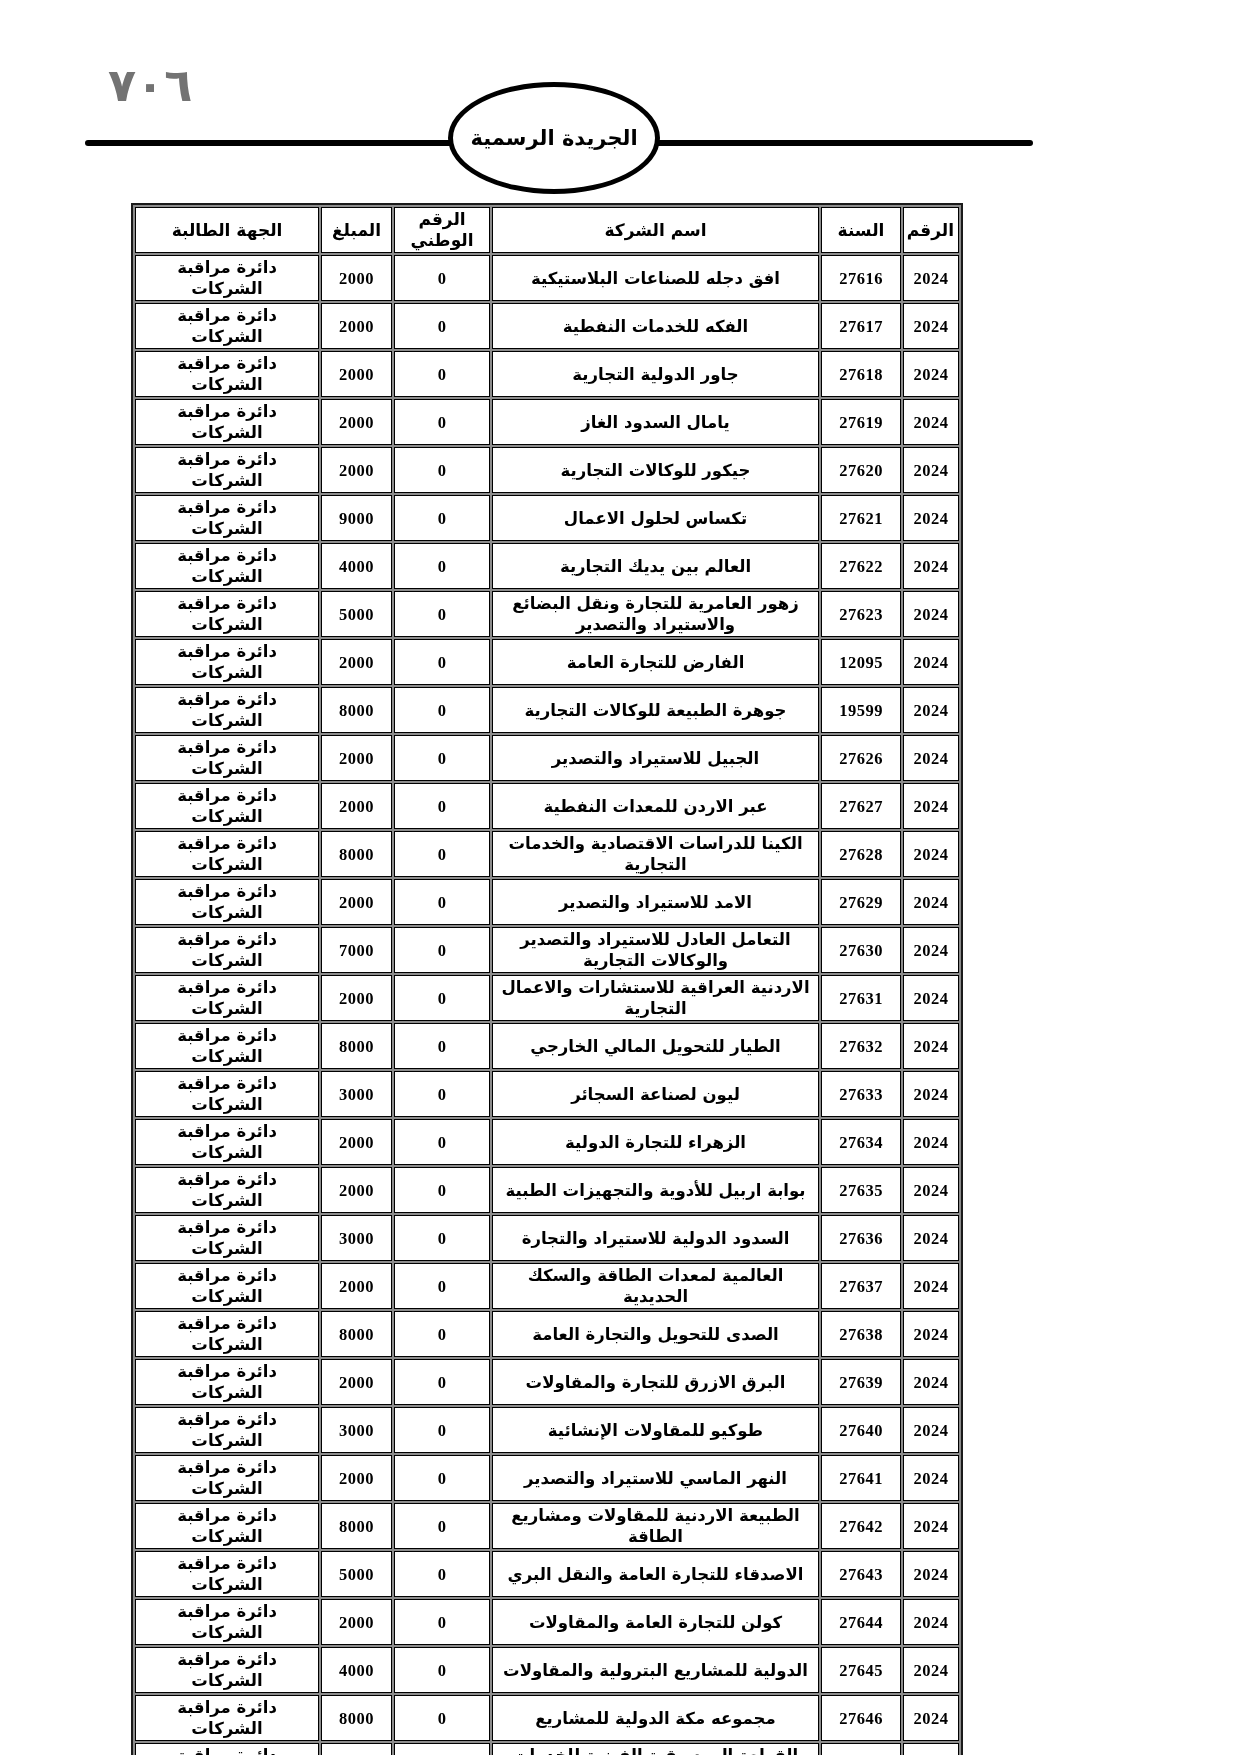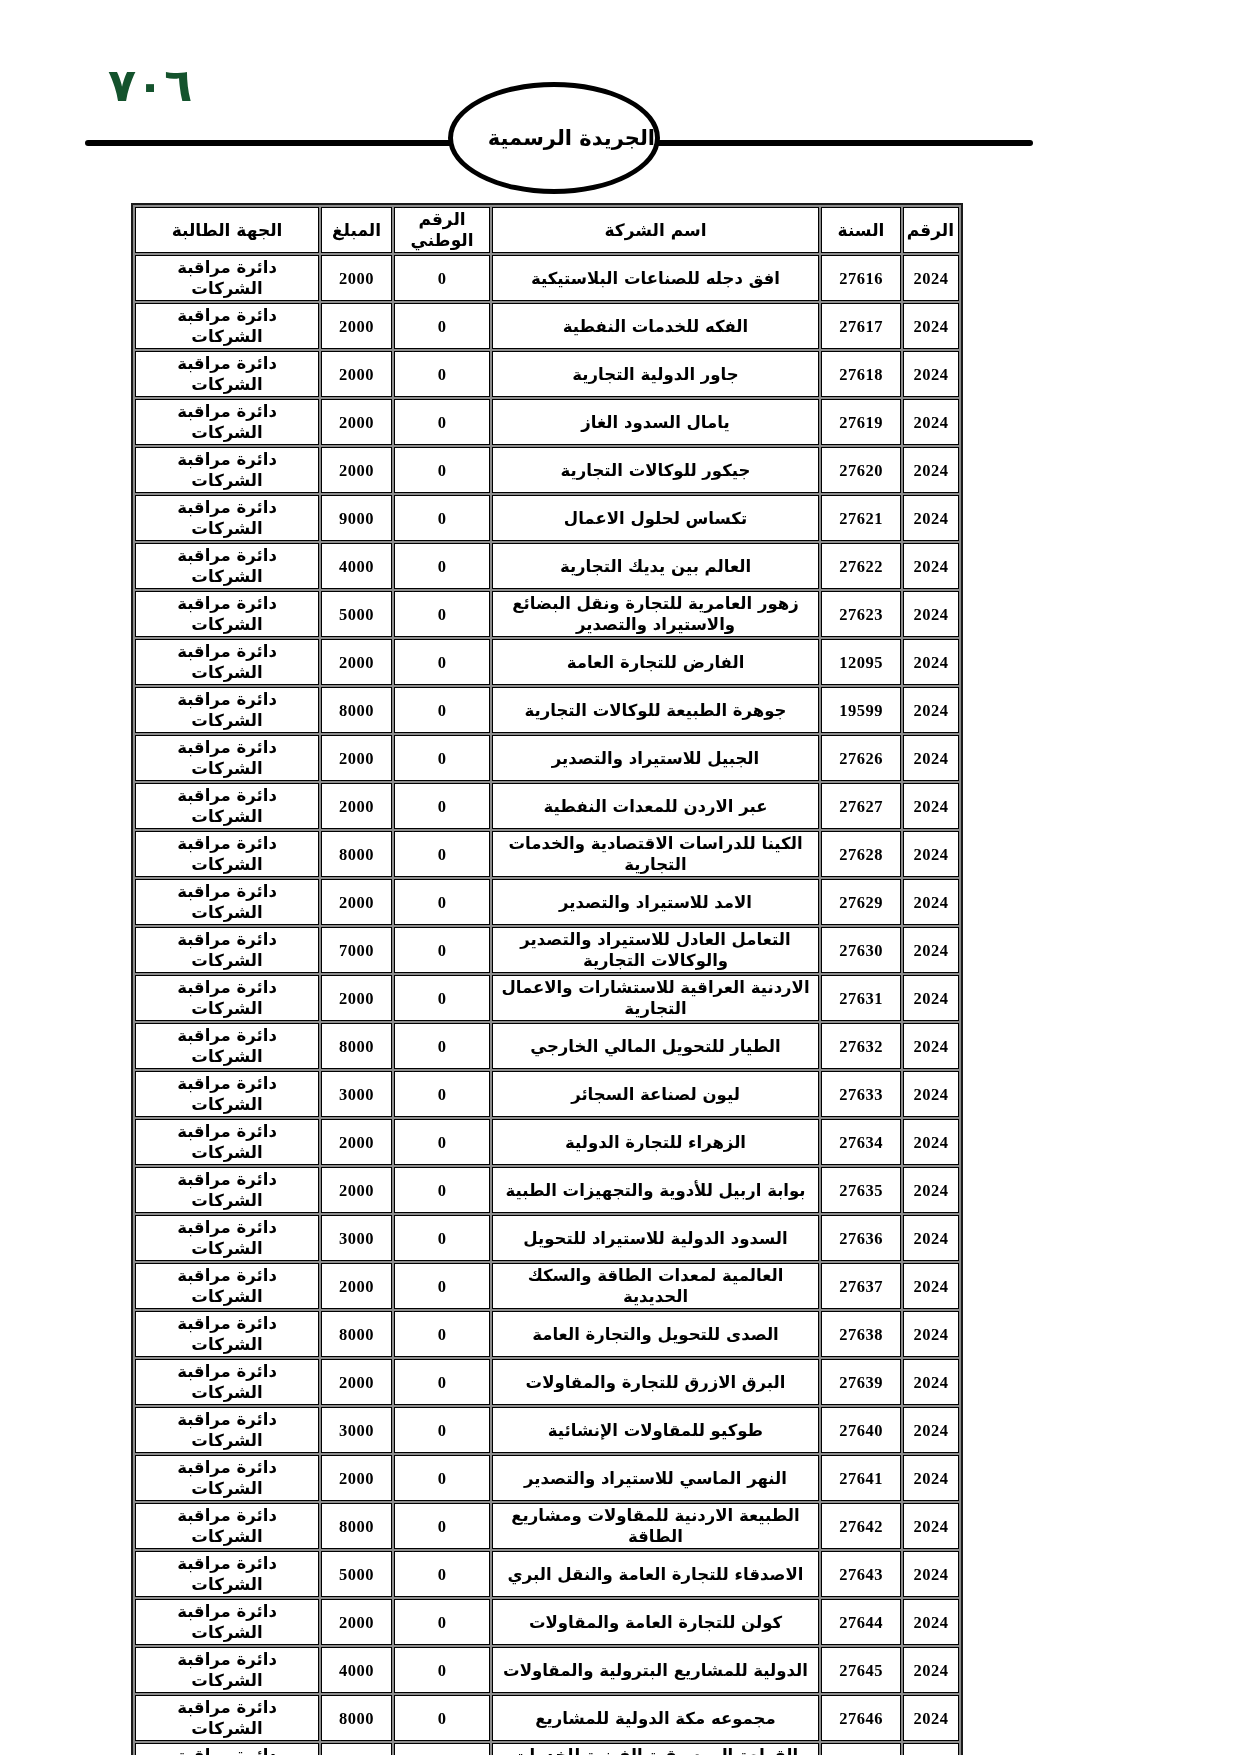--- a/index.html
+++ b/index.html
@@ -6,33 +6,33 @@
   #page{
     position:relative;
     width:1241px;height:1755px;
     background:#ffffff;
     overflow:hidden;
     font-family:"DejaVu Sans",sans-serif;
   }
   
   .page-number{
     position:absolute;top:58px;left:108px;
-    font-size:46px;font-weight:bold;color:#14532d;
+    font-size:46px;font-weight:bold;color:#737373;
     font-family:"DejaVu Sans",sans-serif;
     letter-spacing:4px;
   }
   .header-rule{
     position:absolute;top:140px;left:85px;
     width:948px;height:6px;background:#000;border-radius:3px;
   }
   .gazette-ellipse{
     position:absolute;top:82px;left:448px;
     width:212px;height:112px;
     background:#fff;border:5px solid #000;border-radius:50%;
-    display:flex;align-items:center;justify-content:flex-start;
+    display:flex;align-items:center;justify-content:center;
     box-sizing:border-box;
   }
   .gazette-title{
     font-size:21px;font-weight:bold;color:#000;
     font-family:"DejaVu Sans",sans-serif;
   }
   
   .table-wrap{
     position:absolute;top:203px;left:145px;width:818px;
   }
@@ -261,21 +261,21 @@
             <td class="num">2024</td>
             <td class="num">27635</td>
             <td>بوابة اربيل للأدوية والتجهيزات الطبية</td>
             <td class="num">0</td>
             <td class="num">2000</td>
             <td>دائرة مراقبة الشركات</td>
           </tr>
           <tr>
             <td class="num">2024</td>
             <td class="num">27636</td>
-            <td>السدود الدولية للاستيراد للتحويل</td>
+            <td>السدود الدولية للاستيراد والتجارة</td>
             <td class="num">0</td>
             <td class="num">3000</td>
             <td>دائرة مراقبة الشركات</td>
           </tr>
           <tr>
             <td class="num">2024</td>
             <td class="num">27637</td>
             <td>العالمية لمعدات الطاقة والسكك الحديدية</td>
             <td class="num">0</td>
             <td class="num">2000</td>

